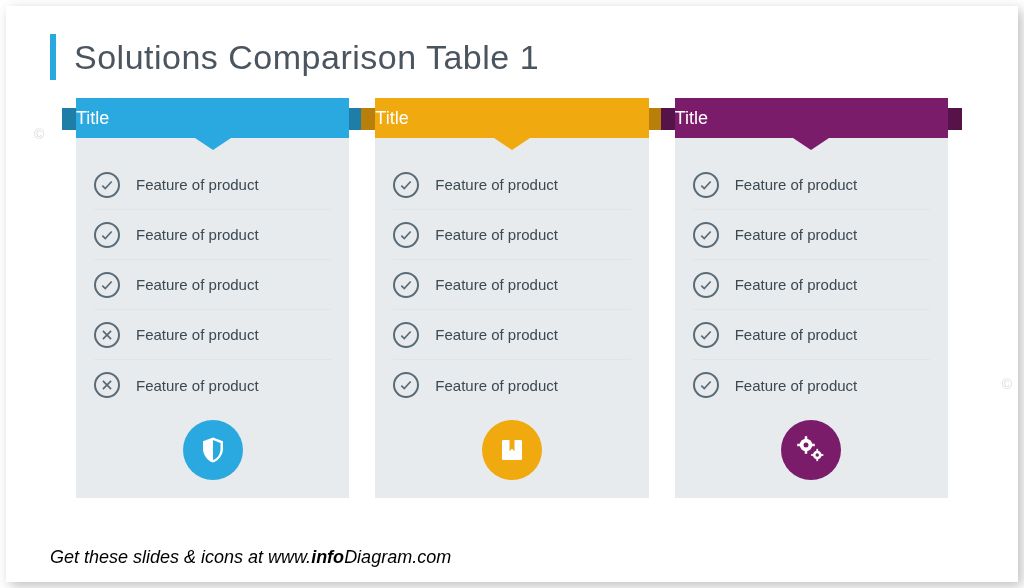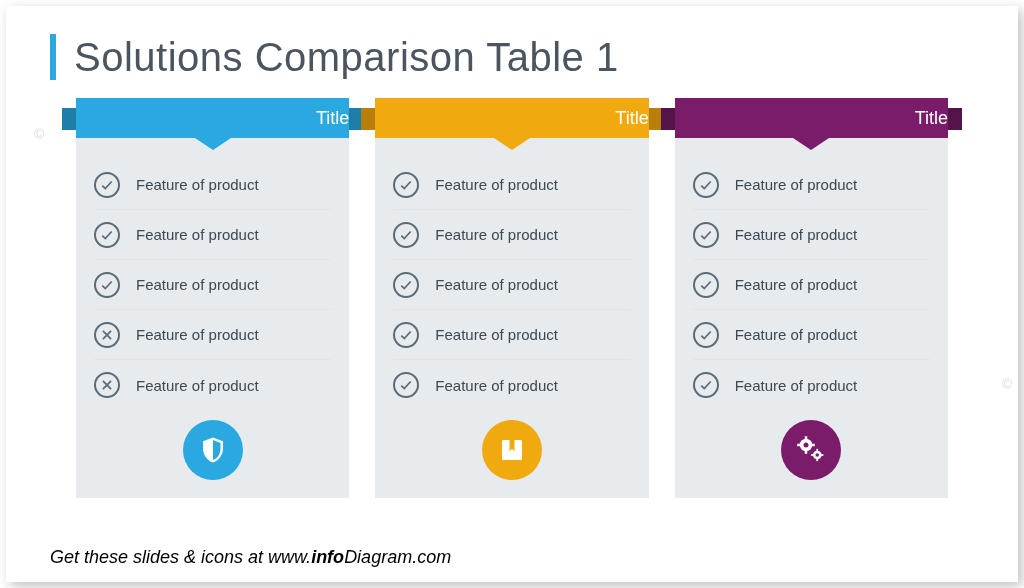--- a/index.html
+++ b/index.html
@@ -23,21 +23,21 @@
     align-items: center;
     margin-bottom: 26px;
   }
   .title-bar {
     width: 6px;
     height: 46px;
     background: #2aa9e0;
     margin-right: 18px;
   }
   .slide-title {
-    font-size: 40px;
+    font-size: 34px;
     font-weight: 400;
     color: #4a5560;
     letter-spacing: 0.5px;
     text-align: right;
   }
   .columns {
     display: flex;
     justify-content: space-between;
     gap: 26px;
     padding: 0 26px;
@@ -56,21 +56,21 @@
     height: 50px;
   }
   .ribbon-body {
     position: absolute;
     top: 0;
     left: 14px;
     right: 14px;
     height: 40px;
     display: flex;
     align-items: center;
-    justify-content: flex-end;
+    justify-content: flex-start;
     color: #fff;
     font-size: 18px;
     font-weight: 500;
   }
   .ribbon-body::after {
     content: "";
     position: absolute;
     bottom: -12px;
     left: 50%;
     transform: translateX(-50%);

